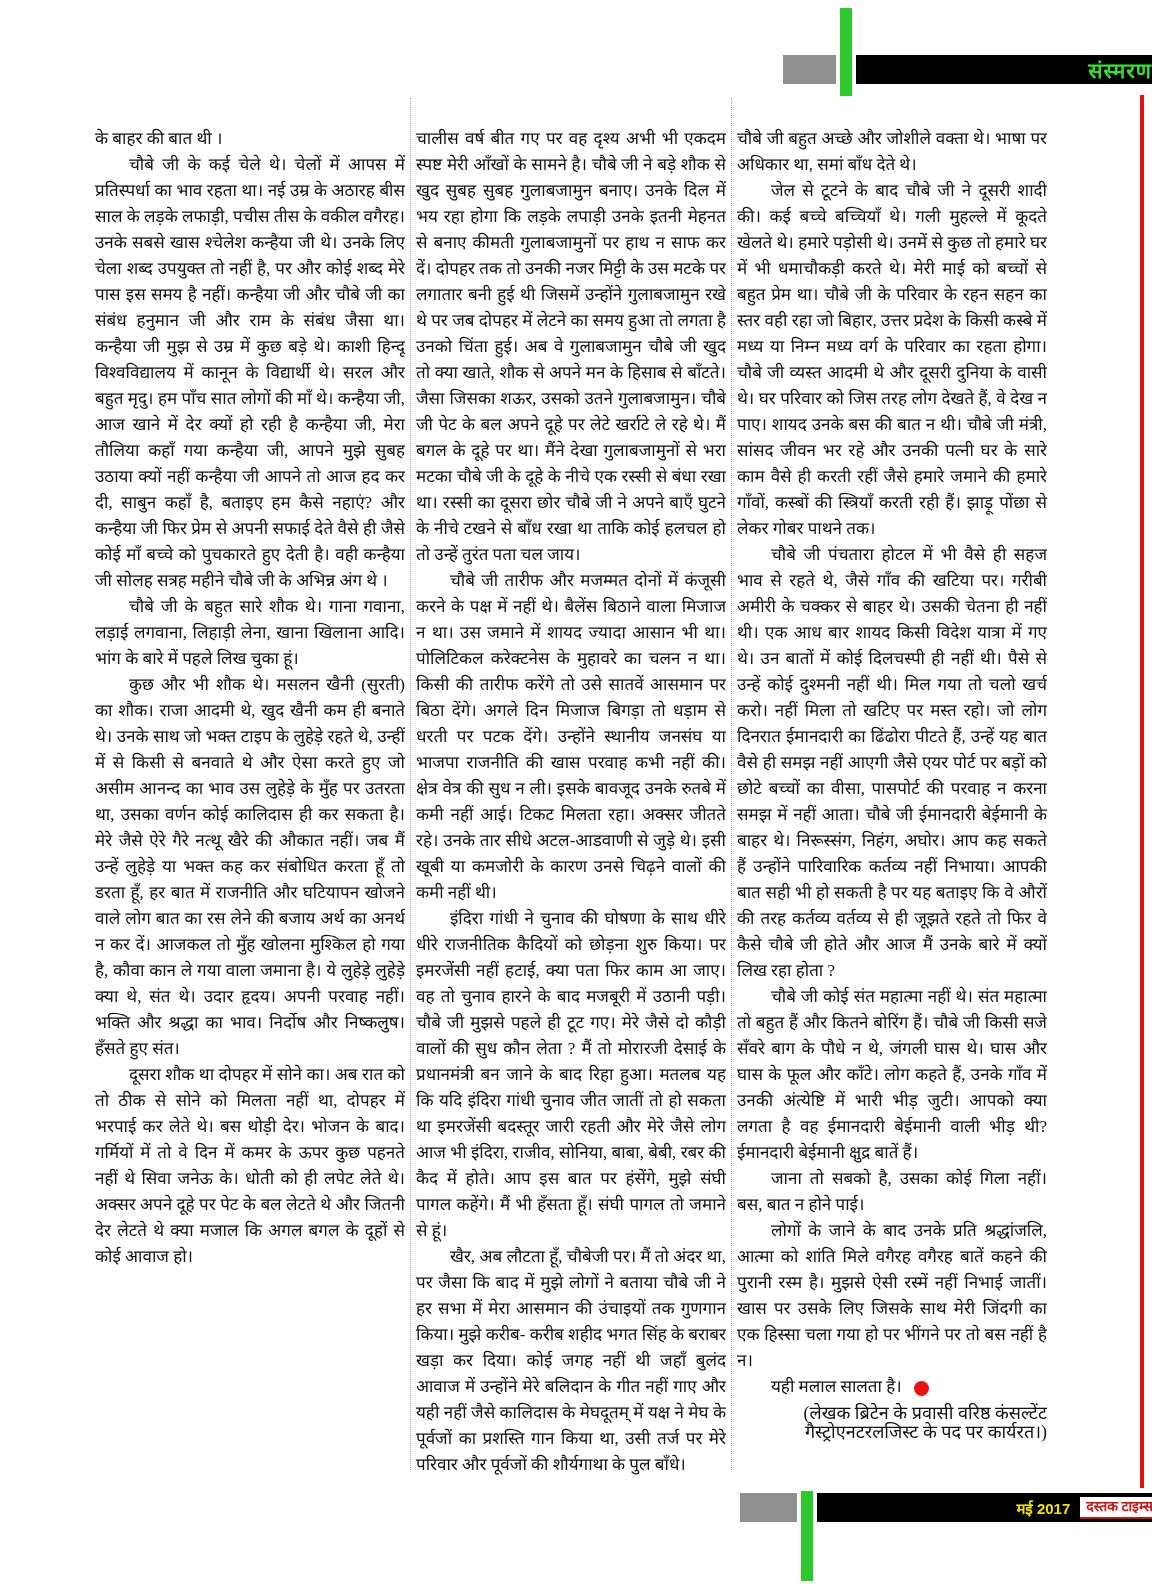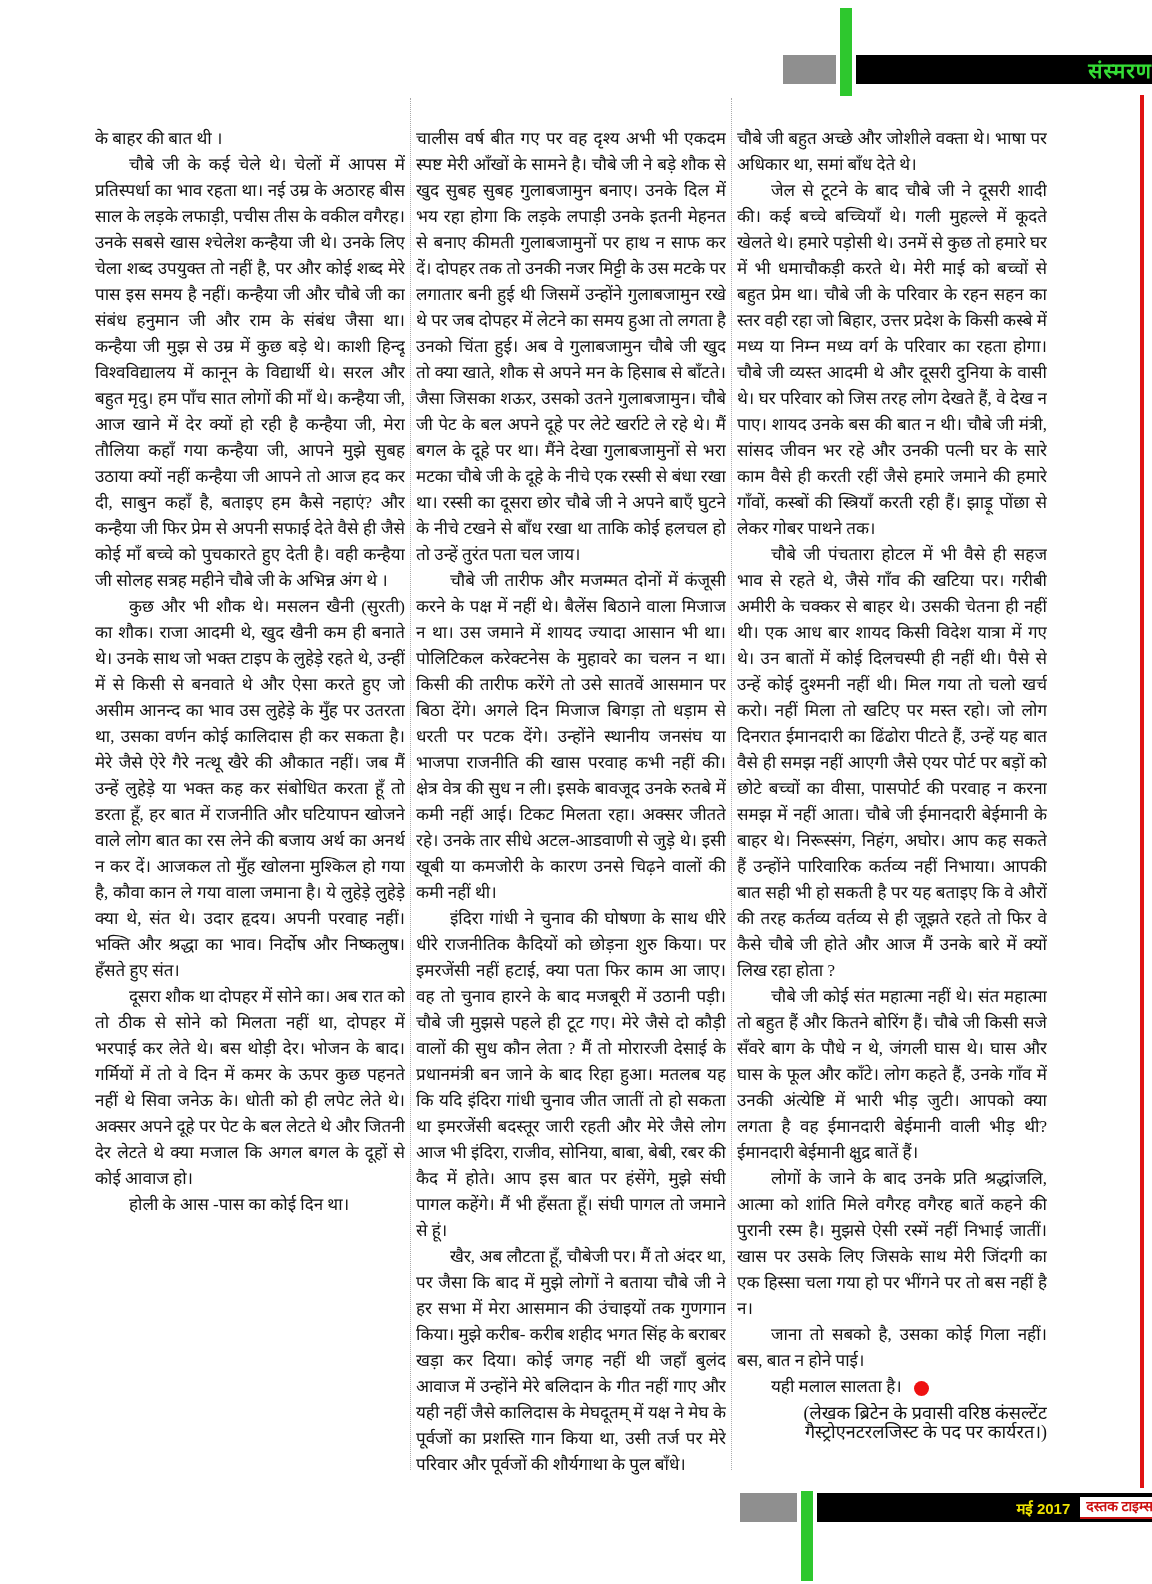--- a/index.html
+++ b/index.html
@@ -58,37 +58,37 @@
     <span class="section-title">संस्मरण</span>
   </div>
 
   <div class="col-rule rule1"></div>
   <div class="col-rule rule2"></div>
 
   <main class="cols">
     <div class="col">
       <p>के बाहर की बात थी ।</p>
       <p class="ind">चौबे जी के कई चेले थे। चेलों में आपस में प्रतिस्पर्धा का भाव रहता था। नई उम्र के अठारह बीस साल के लड़के लफाड़ी, पचीस तीस के वकील वगैरह। उनके सबसे खास श्चेलेश कन्हैया जी थे। उनके लिए चेला शब्द उपयुक्त तो नहीं है, पर और कोई शब्द मेरे पास इस समय है नहीं। कन्हैया जी और चौबे जी का संबंध हनुमान जी और राम के संबंध जैसा था। कन्हैया जी मुझ से उम्र में कुछ बड़े थे। काशी हिन्दू विश्वविद्यालय में कानून के विद्यार्थी थे। सरल और बहुत मृदु। हम पाँच सात लोगों की माँ थे। कन्हैया जी, आज खाने में देर क्यों हो रही है कन्हैया जी, मेरा तौलिया कहाँ गया कन्हैया जी, आपने मुझे सुबह उठाया क्यों नहीं कन्हैया जी आपने तो आज हद कर दी, साबुन कहाँ है, बताइए हम कैसे नहाएं? और कन्हैया जी फिर प्रेम से अपनी सफाई देते वैसे ही जैसे कोई माँ बच्चे को पुचकारते हुए देती है। वही कन्हैया जी सोलह सत्रह महीने चौबे जी के अभिन्न अंग थे ।</p>
+      <p class="ind">चौबे जी के बहुत सारे शौक थे। गाना गवाना, लड़ाई लगवाना, लिहाड़ी लेना, खाना खिलाना आदि। भांग के बारे में पहले लिख चुका हूं।</p>
       <p class="ind">कुछ और भी शौक थे। मसलन खैनी (सुरती) का शौक। राजा आदमी थे, खुद खैनी कम ही बनाते थे। उनके साथ जो भक्त टाइप के लुहेड़े रहते थे, उन्हीं में से किसी से बनवाते थे और ऐसा करते हुए जो असीम आनन्द का भाव उस लुहेड़े के मुँह पर उतरता था, उसका वर्णन कोई कालिदास ही कर सकता है। मेरे जैसे ऐरे गैरे नत्थू खैरे की औकात नहीं। जब मैं उन्हें लुहेड़े या भक्त कह कर संबोधित करता हूँ तो डरता हूँ, हर बात में राजनीति और घटियापन खोजने वाले लोग बात का रस लेने की बजाय अर्थ का अनर्थ न कर दें। आजकल तो मुँह खोलना मुश्किल हो गया है, कौवा कान ले गया वाला जमाना है। ये लुहेड़े लुहेड़े क्या थे, संत थे। उदार हृदय। अपनी परवाह नहीं। भक्ति और श्रद्धा का भाव। निर्दोष और निष्कलुष। हँसते हुए संत।</p>
       <p class="ind">दूसरा शौक था दोपहर में सोने का। अब रात को तो ठीक से सोने को मिलता नहीं था, दोपहर में भरपाई कर लेते थे। बस थोड़ी देर। भोजन के बाद। गर्मियों में तो वे दिन में कमर के ऊपर कुछ पहनते नहीं थे सिवा जनेऊ के। धोती को ही लपेट लेते थे। अक्सर अपने दूहे पर पेट के बल लेटते थे और जितनी देर लेटते थे क्या मजाल कि अगल बगल के दूहों से कोई आवाज हो।</p>
-      <p class="ind">होली के आस -पास का कोई दिन था।</p>
     </div>
     <div class="col">
       <p>चालीस वर्ष बीत गए पर वह दृश्य अभी भी एकदम स्पष्ट मेरी आँखों के सामने है। चौबे जी ने बड़े शौक से खुद सुबह सुबह गुलाबजामुन बनाए। उनके दिल में भय रहा होगा कि लड़के लपाड़ी उनके इतनी मेहनत से बनाए कीमती गुलाबजामुनों पर हाथ न साफ कर दें। दोपहर तक तो उनकी नजर मिट्टी के उस मटके पर लगातार बनी हुई थी जिसमें उन्होंने गुलाबजामुन रखे थे पर जब दोपहर में लेटने का समय हुआ तो लगता है उनको चिंता हुई। अब वे गुलाबजामुन चौबे जी खुद तो क्या खाते, शौक से अपने मन के हिसाब से बाँटते। जैसा जिसका शऊर, उसको उतने गुलाबजामुन। चौबे जी पेट के बल अपने दूहे पर लेटे खर्राटे ले रहे थे। मैं बगल के दूहे पर था। मैंने देखा गुलाबजामुनों से भरा मटका चौबे जी के दूहे के नीचे एक रस्सी से बंधा रखा था। रस्सी का दूसरा छोर चौबे जी ने अपने बाएँ घुटने के नीचे टखने से बाँध रखा था ताकि कोई हलचल हो तो उन्हें तुरंत पता चल जाय।</p>
       <p class="ind">चौबे जी तारीफ और मजम्मत दोनों में कंजूसी करने के पक्ष में नहीं थे। बैलेंस बिठाने वाला मिजाज न था। उस जमाने में शायद ज्यादा आसान भी था। पोलिटिकल करेक्टनेस के मुहावरे का चलन न था। किसी की तारीफ करेंगे तो उसे सातवें आसमान पर बिठा देंगे। अगले दिन मिजाज बिगड़ा तो धड़ाम से धरती पर पटक देंगे। उन्होंने स्थानीय जनसंघ या भाजपा राजनीति की खास परवाह कभी नहीं की। क्षेत्र वेत्र की सुध न ली। इसके बावजूद उनके रुतबे में कमी नहीं आई। टिकट मिलता रहा। अक्सर जीतते रहे। उनके तार सीधे अटल-आडवाणी से जुड़े थे। इसी खूबी या कमजोरी के कारण उनसे चिढ़ने वालों की कमी नहीं थी।</p>
       <p class="ind">इंदिरा गांधी ने चुनाव की घोषणा के साथ धीरे धीरे राजनीतिक कैदियों को छोड़ना शुरु किया। पर इमरजेंसी नहीं हटाई, क्या पता फिर काम आ जाए। वह तो चुनाव हारने के बाद मजबूरी में उठानी पड़ी। चौबे जी मुझसे पहले ही टूट गए। मेरे जैसे दो कौड़ी वालों की सुध कौन लेता ? मैं तो मोरारजी देसाई के प्रधानमंत्री बन जाने के बाद रिहा हुआ। मतलब यह कि यदि इंदिरा गांधी चुनाव जीत जातीं तो हो सकता था इमरजेंसी बदस्तूर जारी रहती और मेरे जैसे लोग आज भी इंदिरा, राजीव, सोनिया, बाबा, बेबी, रबर की कैद में होते। आप इस बात पर हंसेंगे, मुझे संघी पागल कहेंगे। मैं भी हँसता हूँ। संघी पागल तो जमाने से हूं।</p>
       <p class="ind">खैर, अब लौटता हूँ, चौबेजी पर। मैं तो अंदर था, पर जैसा कि बाद में मुझे लोगों ने बताया चौबे जी ने हर सभा में मेरा आसमान की उंचाइयों तक गुणगान किया। मुझे करीब- करीब शहीद भगत सिंह के बराबर खड़ा कर दिया। कोई जगह नहीं थी जहाँ बुलंद आवाज में उन्होंने मेरे बलिदान के गीत नहीं गाए और यही नहीं जैसे कालिदास के मेघदूतम् में यक्ष ने मेघ के पूर्वजों का प्रशस्ति गान किया था, उसी तर्ज पर मेरे परिवार और पूर्वजों की शौर्यगाथा के पुल बाँधे।</p>
     </div>
     <div class="col">
       <p>चौबे जी बहुत अच्छे और जोशीले वक्ता थे। भाषा पर अधिकार था, समां बाँध देते थे।</p>
       <p class="ind">जेल से टूटने के बाद चौबे जी ने दूसरी शादी की। कई बच्चे बच्चियाँ थे। गली मुहल्ले में कूदते खेलते थे। हमारे पड़ोसी थे। उनमें से कुछ तो हमारे घर में भी धमाचौकड़ी करते थे। मेरी माई को बच्चों से बहुत प्रेम था। चौबे जी के परिवार के रहन सहन का स्तर वही रहा जो बिहार, उत्तर प्रदेश के किसी कस्बे में मध्य या निम्न मध्य वर्ग के परिवार का रहता होगा। चौबे जी व्यस्त आदमी थे और दूसरी दुनिया के वासी थे। घर परिवार को जिस तरह लोग देखते हैं, वे देख न पाए। शायद उनके बस की बात न थी। चौबे जी मंत्री, सांसद जीवन भर रहे और उनकी पत्नी घर के सारे काम वैसे ही करती रहीं जैसे हमारे जमाने की हमारे गाँवों, कस्बों की स्त्रियाँ करती रही हैं। झाड़ू पोंछा से लेकर गोबर पाथने तक।</p>
       <p class="ind">चौबे जी पंचतारा होटल में भी वैसे ही सहज भाव से रहते थे, जैसे गाँव की खटिया पर। गरीबी अमीरी के चक्कर से बाहर थे। उसकी चेतना ही नहीं थी। एक आध बार शायद किसी विदेश यात्रा में गए थे। उन बातों में कोई दिलचस्पी ही नहीं थी। पैसे से उन्हें कोई दुश्मनी नहीं थी। मिल गया तो चलो खर्च करो। नहीं मिला तो खटिए पर मस्त रहो। जो लोग दिनरात ईमानदारी का ढिंढोरा पीटते हैं, उन्हें यह बात वैसे ही समझ नहीं आएगी जैसे एयर पोर्ट पर बड़ों को छोटे बच्चों का वीसा, पासपोर्ट की परवाह न करना समझ में नहीं आता। चौबे जी ईमानदारी बेईमानी के बाहर थे। निरूस्संग, निहंग, अघोर। आप कह सकते हैं उन्होंने पारिवारिक कर्तव्य नहीं निभाया। आपकी बात सही भी हो सकती है पर यह बताइए कि वे औरों की तरह कर्तव्य वर्तव्य से ही जूझते रहते तो फिर वे कैसे चौबे जी होते और आज मैं उनके बारे में क्यों लिख रहा होता ?</p>
       <p class="ind">चौबे जी कोई संत महात्मा नहीं थे। संत महात्मा तो बहुत हैं और कितने बोरिंग हैं। चौबे जी किसी सजे सँवरे बाग के पौधे न थे, जंगली घास थे। घास और घास के फूल और काँटे। लोग कहते हैं, उनके गाँव में उनकी अंत्येष्टि में भारी भीड़ जुटी। आपको क्या लगता है वह ईमानदारी बेईमानी वाली भीड़ थी? ईमानदारी बेईमानी क्षुद्र बातें हैं।</p>
+      <p class="ind">जाना तो सबको है, उसका कोई गिला नहीं। बस, बात न होने पाई।</p>
       <p class="ind">लोगों के जाने के बाद उनके प्रति श्रद्धांजलि, आत्मा को शांति मिले वगैरह वगैरह बातें कहने की पुरानी रस्म है। मुझसे ऐसी रस्में नहीं निभाई जातीं। खास पर उसके लिए जिसके साथ मेरी जिंदगी का एक हिस्सा चला गया हो पर भींगने पर तो बस नहीं है न।</p>
-      <p class="ind">जाना तो सबको है, उसका कोई गिला नहीं। बस, बात न होने पाई।</p>
       <p class="ind closing">
         <span>यही मलाल सालता है।</span>
         <span class="red-dot"></span>
       </p>
       <p class="ind author-note">(लेखक ब्रिटेन के प्रवासी वरिष्ठ कंसल्टेंट गैस्ट्रोएनटरलजिस्ट के पद पर कार्यरत।)</p>
     </div>
   </main>
 
   <div class="gray-box bot"></div>
   <div class="green-bar bot"></div>

